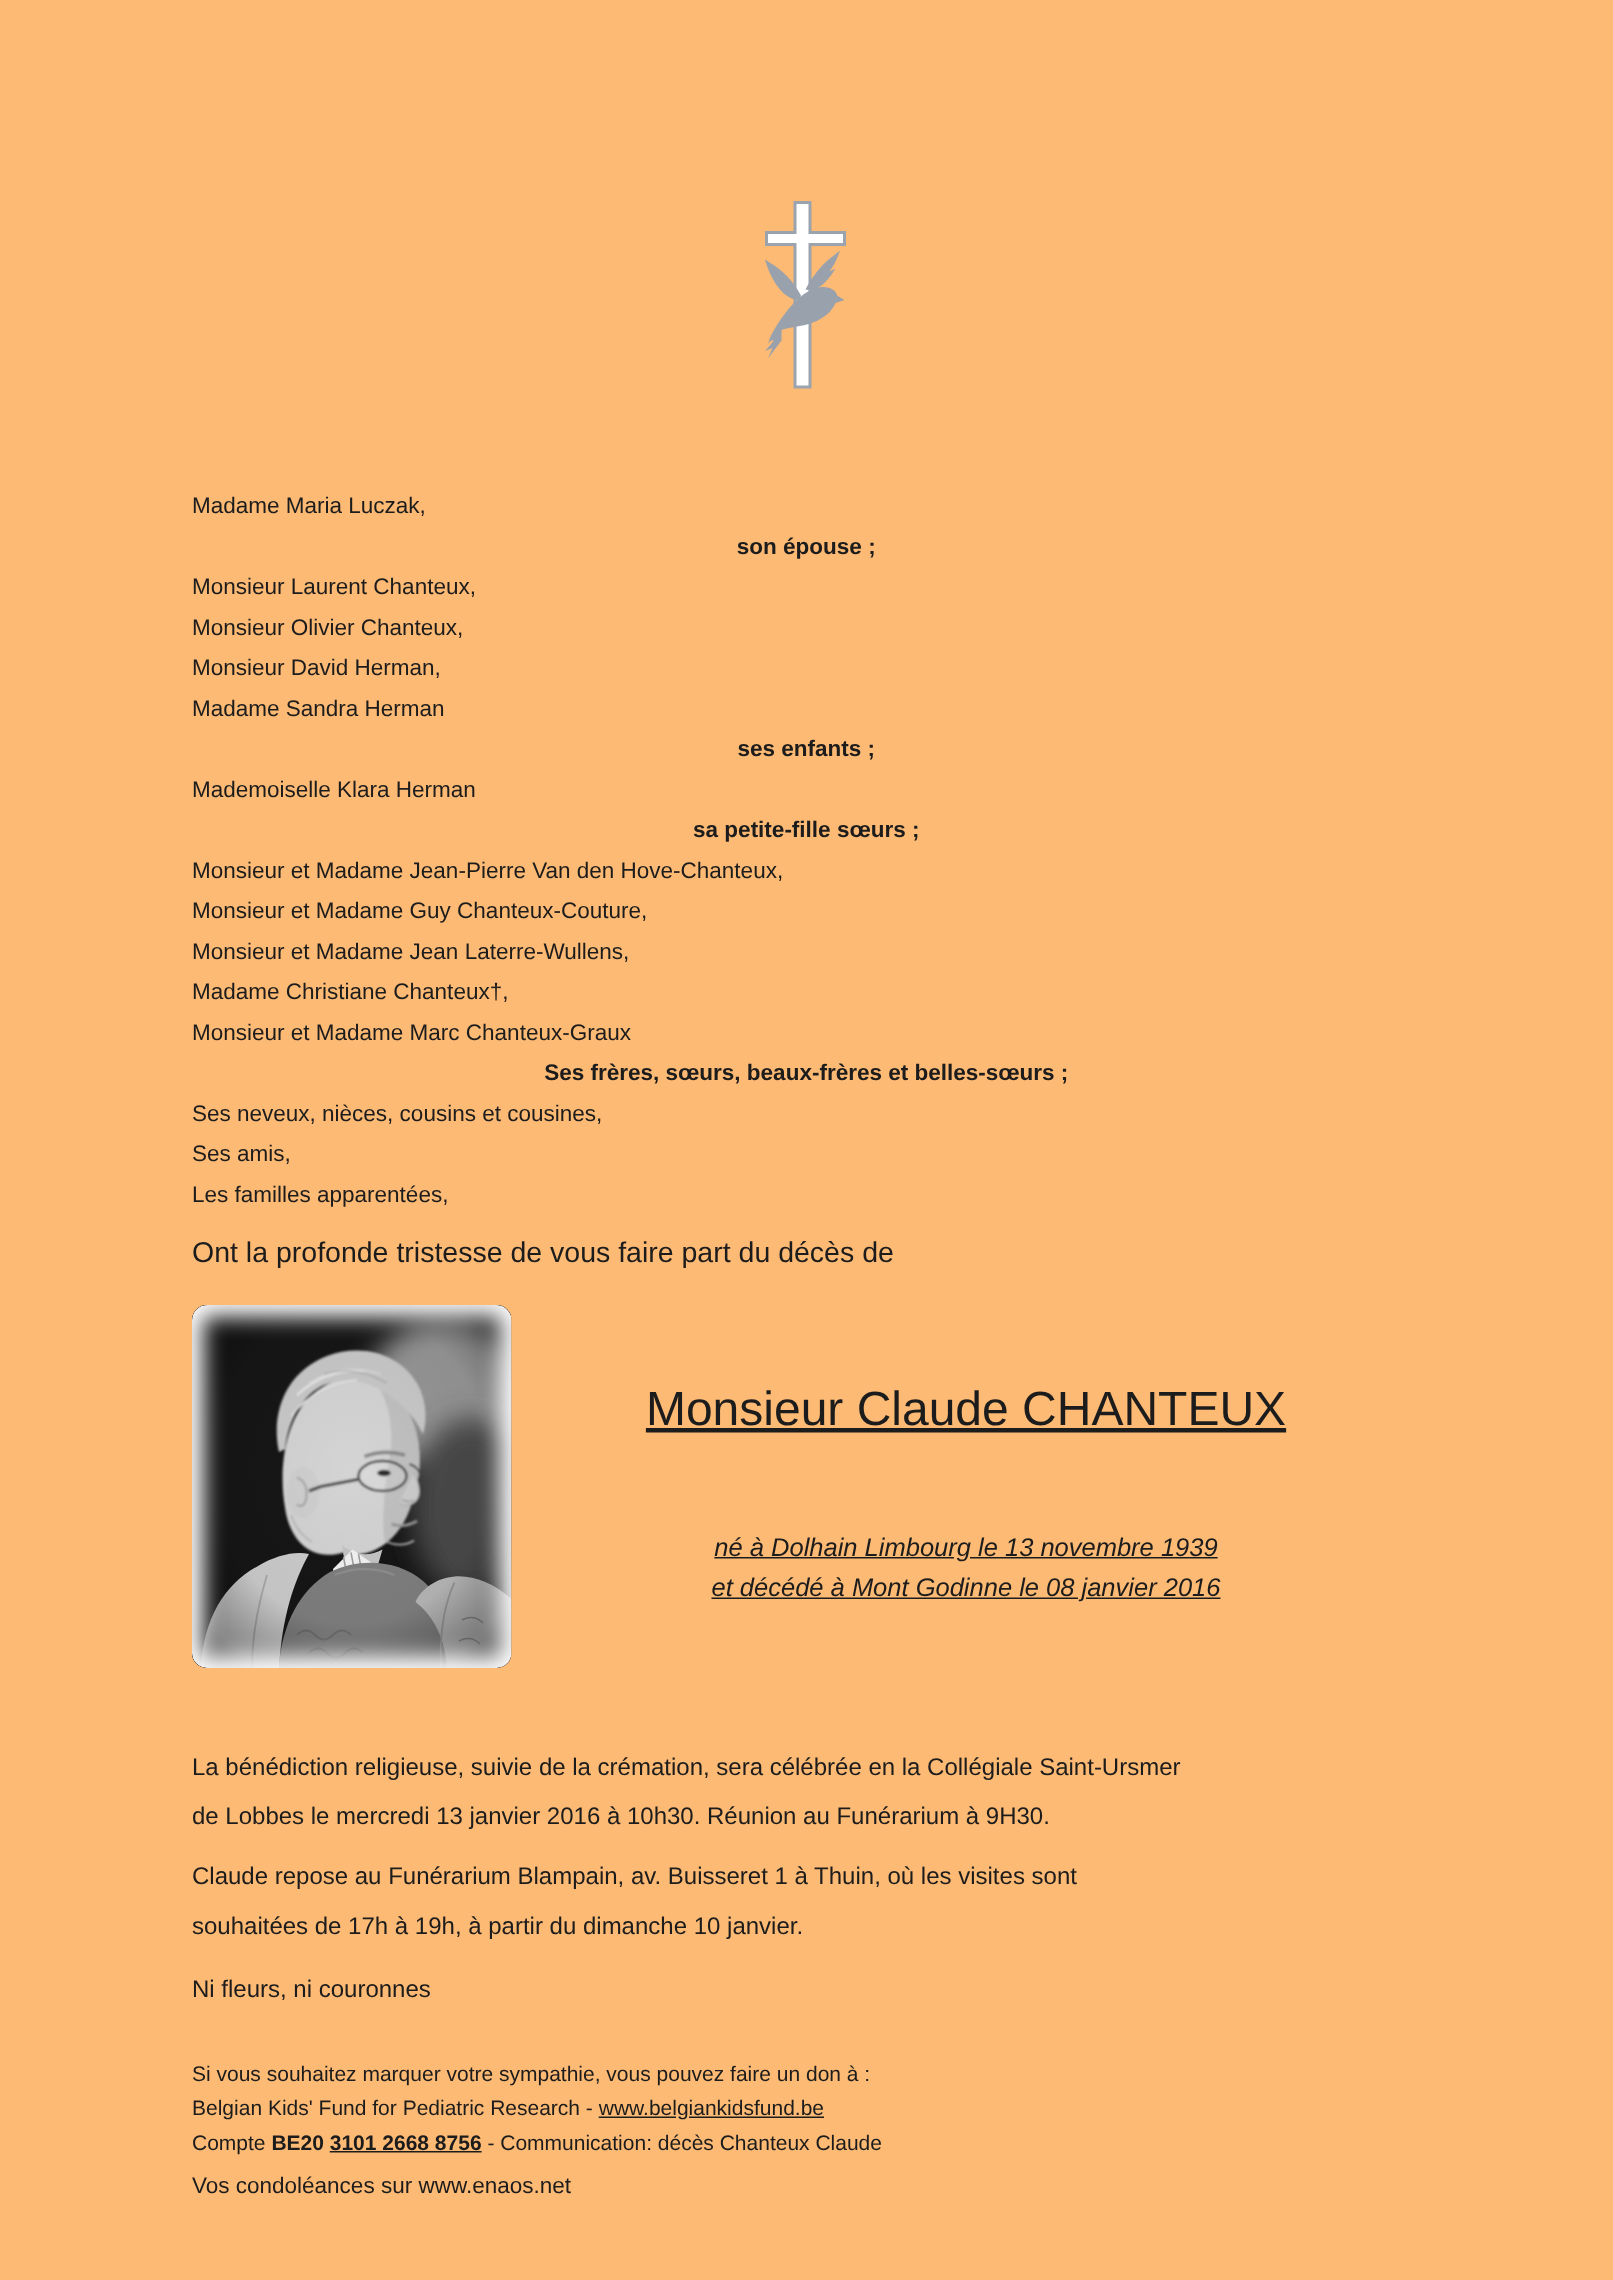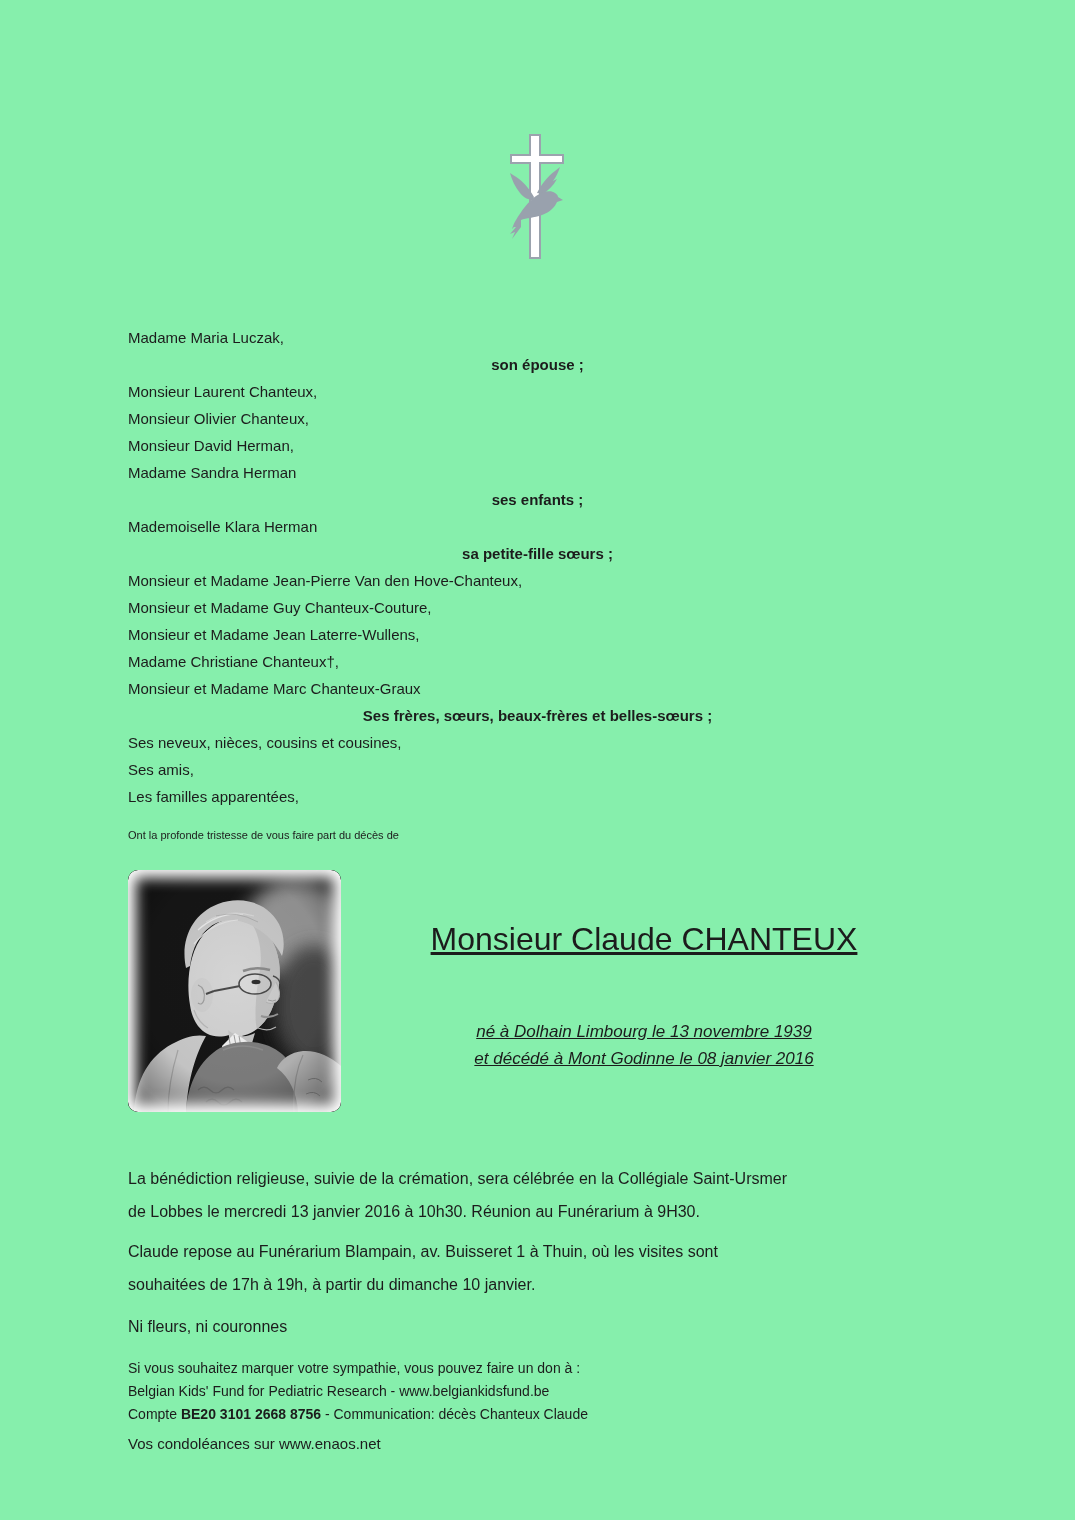--- a/index.html
+++ b/index.html
@@ -1,50 +1,50 @@
 <!DOCTYPE html>
 <html><head>
 <meta charset="utf-8">
 <style>
   html,body{margin:0;padding:0;background:#e9e9e9;}
   .page{
     position:relative;
     width:1075px;height:1520px;
     margin:0 auto;
-    background:#86efac;
+    background:#fdba74;
     font-family:"Liberation Sans", sans-serif;
     color:#1c1c1c;
     overflow:hidden;
   }
   .content{padding:0 128px;}
   .header-icon{display:block;margin:130px auto 0;width:140px;height:150px;}
   .names{margin-top:44px;font-size:15px;line-height:27px;}
   .line{white-space:nowrap;}
   .left{text-align:left;}
   .right{text-align:center;font-weight:bold;}
-  .announce{margin-top:12px;font-size:11px;line-height:27px;}
+  .announce{margin-top:12px;font-size:19px;line-height:27px;}
   .photo-row{margin-top:21px;display:flex;height:242px;}
   .photo{
     position:relative;width:213px;height:242px;flex:0 0 213px;
     border-radius:10px;overflow:hidden;
   }
   .photo::after{
     content:"";position:absolute;inset:0;border-radius:10px;
     box-shadow:inset 0 0 14px 8px #ffffff;
   }
   .right-col{flex:1;text-align:center;text-decoration:underline;}
   .deceased-title{margin-top:49px;font-size:32px;line-height:40px;font-weight:400;}
   .dates{margin-top:59px;font-size:17px;line-height:27px;font-style:italic;}
   .para{margin:0;font-size:16px;line-height:33px;}
   .p1{margin-top:50px;}
   .p2{margin-top:7px;}
   .flowers{margin-top:9px;}
-  .donation{margin-top:14px;font-size:14px;line-height:23px;}
+  .donation{margin-top:28px;font-size:14px;line-height:23px;}
   .condolences{margin-top:6px;font-size:15px;line-height:24px;}
-  .u{}
+  .u{text-decoration:underline;}
   b{font-weight:bold;}
 </style>
 </head>
 <body>
 
 <div class="page">
   <div class="content">
 
     <svg class="header-icon" viewBox="0 0 140 150" aria-hidden="true">
       <path d="M62 5 H72 V25 H95 V33 H72 V128 H62 V33 H43 V25 H62 Z" fill="#ffffff" stroke="#9ba3ae" stroke-width="2"></path>

